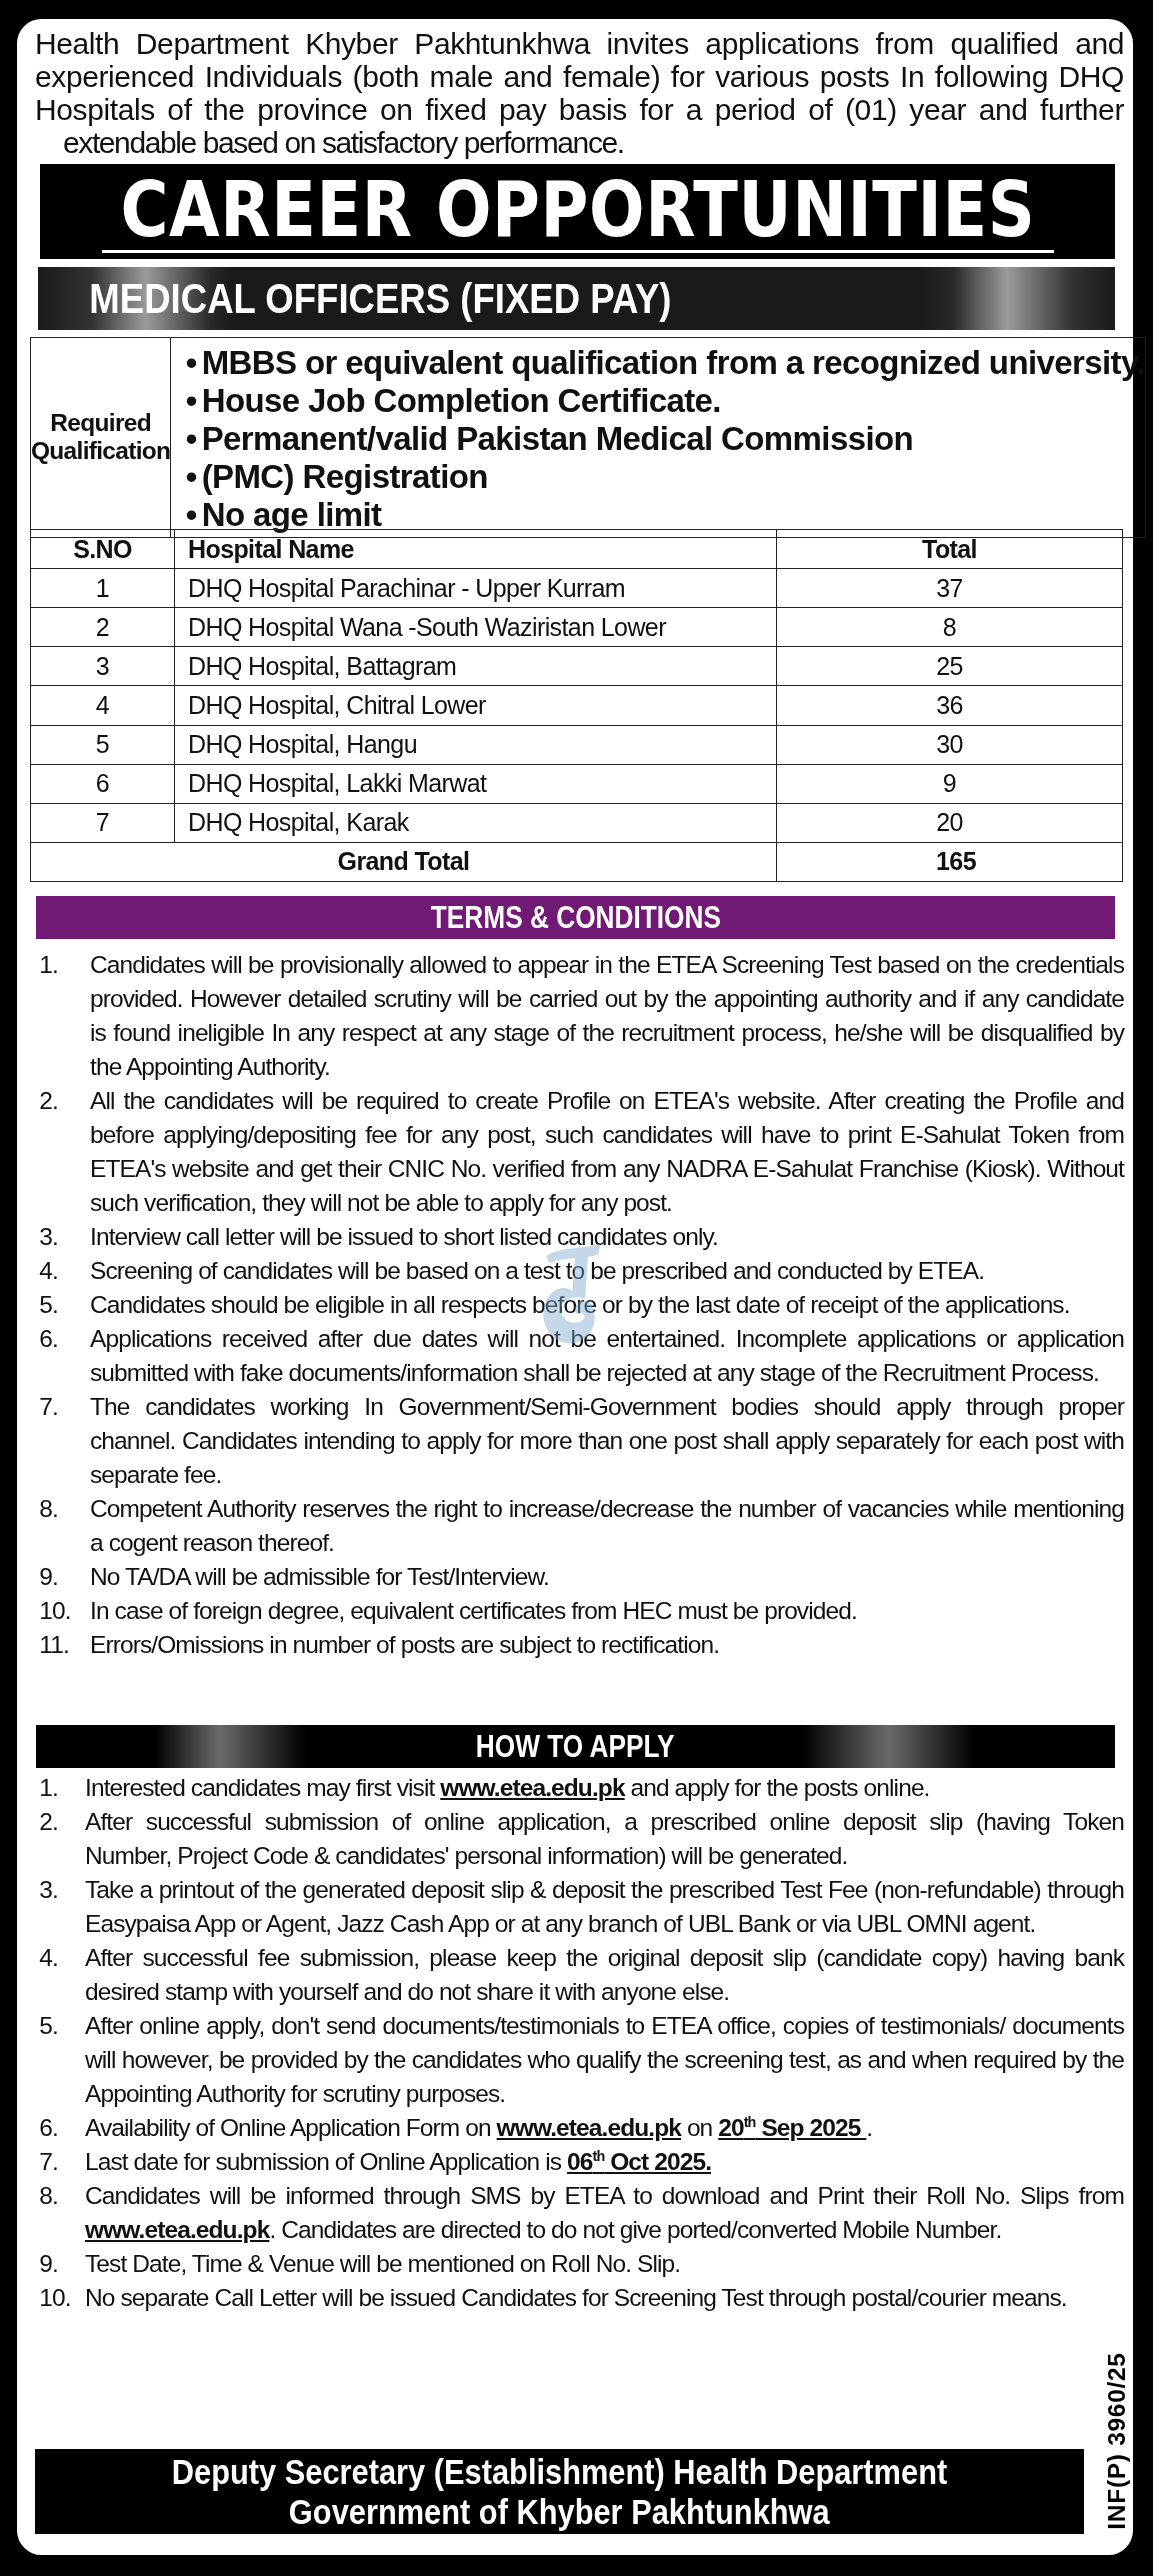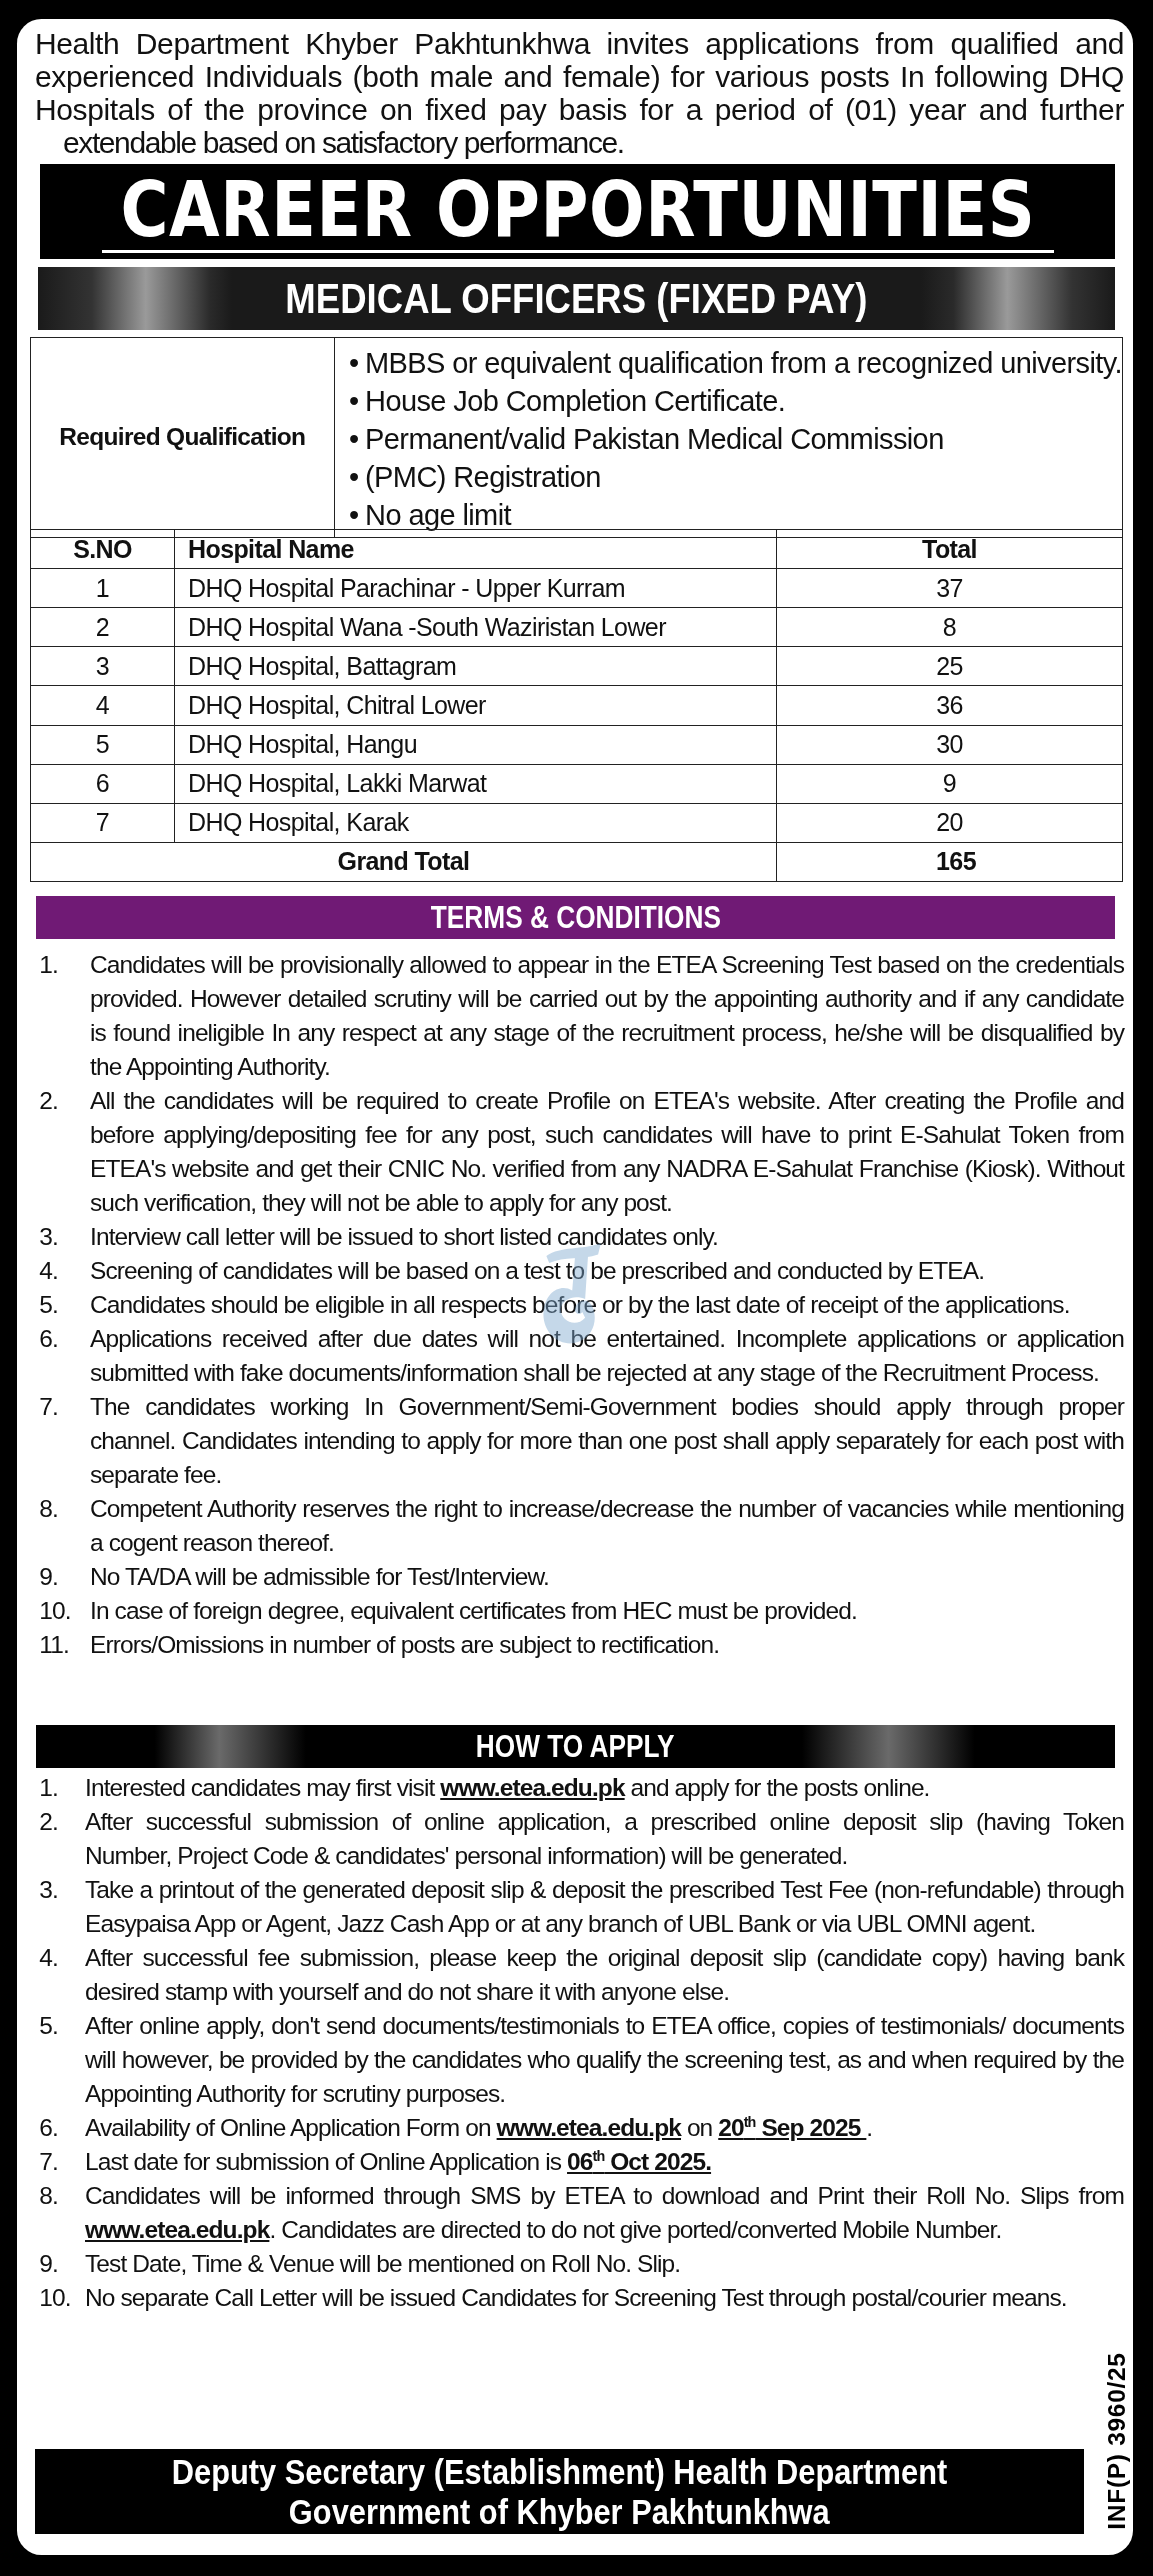--- a/index.html
+++ b/index.html
@@ -22,37 +22,37 @@
     display: flex; flex-direction: column; align-items: center; justify-content: center;
   }
   .career-title {
     color: #fff; font-weight: bold; font-size: 76px; line-height: 79px; letter-spacing: 0.7px;
     font-family: "DejaVu Sans", sans-serif; transform: scaleX(0.86); white-space: nowrap;
   }
   .career-underline { width: 952px; height: 3.6px; background: #fff; margin-top: 1.4px; }
   .mo-bar {
     left: 38px; top: 267px; width: 1077px; height: 63px;
     background: linear-gradient(90deg,#1a1a1a 0%, #333 5%, #9a9a9a 10%, #2a2a2a 16%, #1a1a1a 18%, #1a1a1a 82%, #2a2a2a 85%, #9a9a9a 90%, #333 96%, #1a1a1a 100%);
-    display: flex; align-items: center; justify-content: center;
+    display: flex; align-items: center; justify-content: flex-start;
   }
   .mo-title {
     color: #fff; font-weight: bold; font-size: 43px; transform: scaleX(0.85); white-space: nowrap;
   }
   table { border-collapse: collapse; }
   .qual {
     left: 30px; top: 337px; width: 1093px; height: 189px;
     border: 1.4px solid #222;
   }
   .qual td { border: 1.4px solid #222; vertical-align: middle; }
   .qual-label {
     width: 327px; text-align: center; font-weight: bold; font-size: 24.5px;
     letter-spacing: -0.7px;
   }
   .qual-list { padding: 5.8px 0 2.9px 14.4px; }
-  .qual-item { font-size: 29px; line-height: 38px; letter-spacing: -0.6px; white-space: nowrap; }
+  .qual-item { font-size: 33px; line-height: 38px; letter-spacing: -0.6px; white-space: nowrap; font-weight: bold; }
   .qual-item .bullet { display: inline-block; width: 16px; }
   .hosp {
     left: 30px; top: 529px; width: 1093px; height: 353px;
   }
   .hosp td, .hosp th { border: 1.4px solid #222; font-size: 25px; height: 39px; letter-spacing: -0.6px; }
   .hosp th { font-weight: bold; }
   .col-sno { width: 144px; text-align: center; }
   .col-name { width: 602px; text-align: left; padding-left: 13px; }
   .col-total { text-align: center; }
   .hosp tr.grand td { font-weight: bold; text-align: center; }

